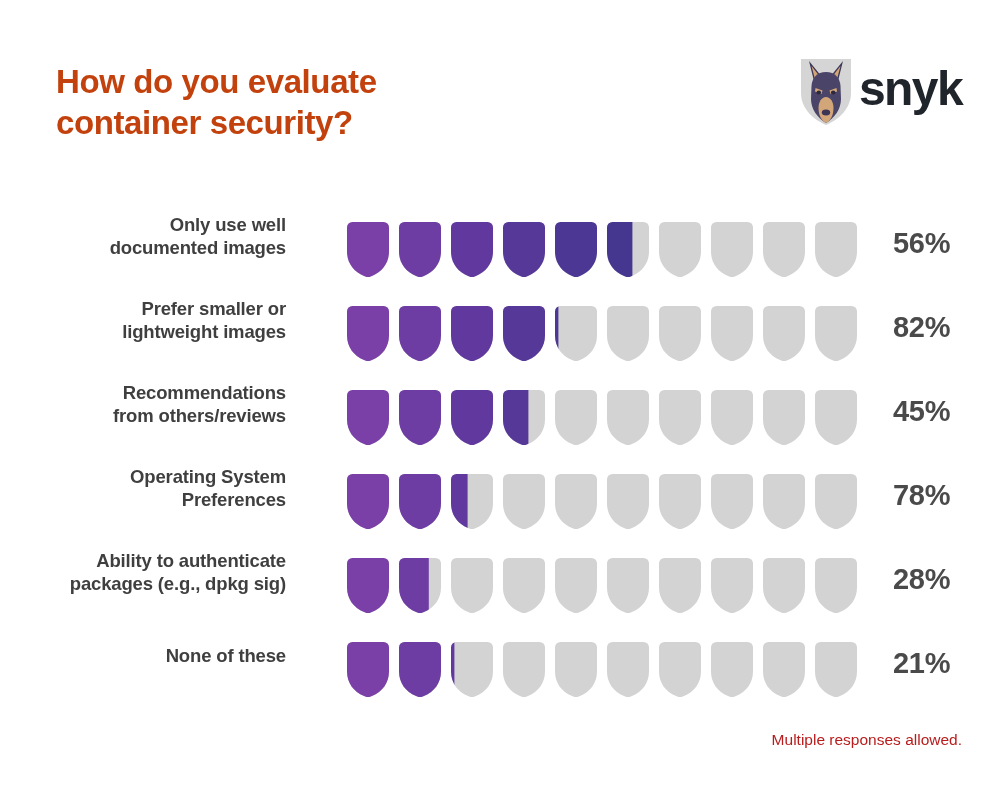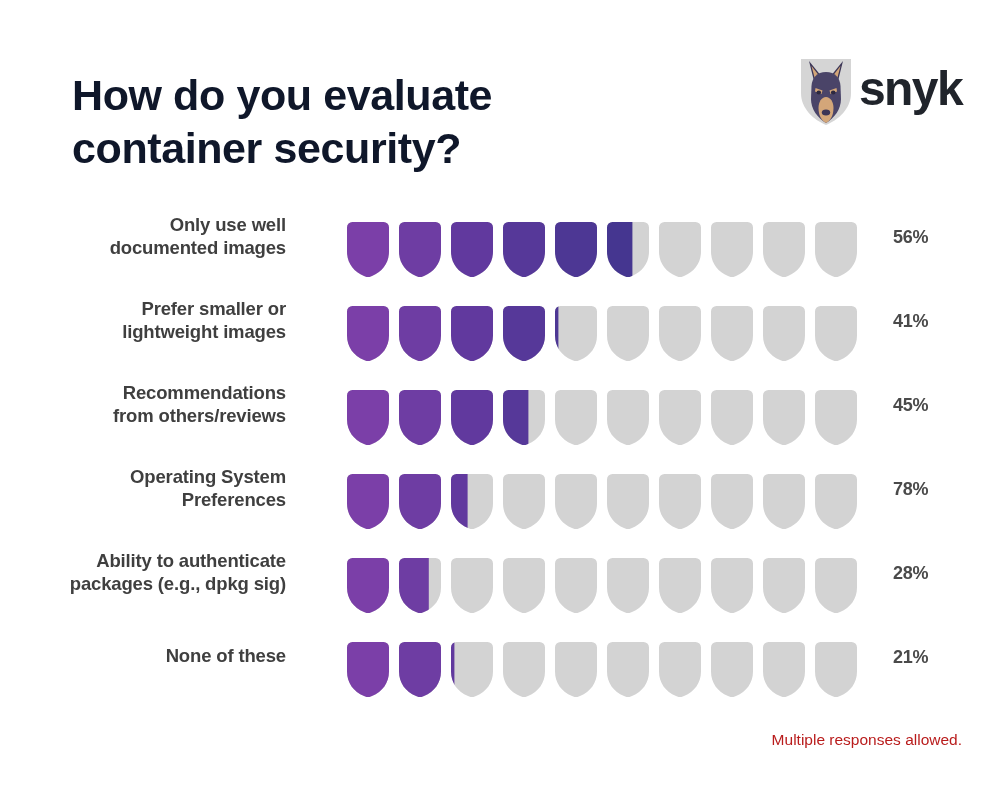--- a/index.html
+++ b/index.html
@@ -26,27 +26,27 @@
 
   
   .header {
     position: absolute;
     left: 0; top: 0;
     width: 1000px;
     height: 190px;
   }
   .title {
     position: absolute;
-    left: 72px;
+    left: 56px;
     top: 40px;
     width: 600px;
-    font-size: 43px;
+    font-size: 33px;
     line-height: 1.24;
     font-weight: bold;
-    color: #0f172a;
+    color: #c2410c;
     letter-spacing: -0.4px;
   }
   .title-line { display: block; }
 
   
   .logo {
     position: absolute;
     right: 38px;
     top: 55px;
     display: flex;
@@ -104,21 +104,21 @@
     position: relative;
     width: 44px;
     height: 56px;
   }
   .shield svg { display: block; width: 44px; height: 56px; }
 
   .pct {
     position: absolute;
     left: 893px;
     top: 14px;
-    font-size: 18px;
+    font-size: 29px;
     font-weight: bold;
     color: #4a4a4a;
     letter-spacing: -0.3px;
     white-space: nowrap;
   }
 
   
   .footnote {
     position: absolute;
     right: 38px;
@@ -428,21 +428,21 @@
                 <clipPath id="clip-r1-i9">
                   <path d="M6.5 1 H37.5 A5.5 5.5 0 0 1 43 6.5 V30.5 C43 42 36.5 50.5 26 55 A8 8 0 0 1 18 55 C7.5 50.5 1 42 1 30.5 V6.5 A5.5 5.5 0 0 1 6.5 1 Z"></path>
                 </clipPath>
               </defs>
               <g clip-path="url(#clip-r1-i9)">
                 <rect x="0" y="0" width="44" height="56" fill="#d3d3d3"></rect>
               </g>
             </svg>
           </div>
         </div>
-        <div class="pct">41%</div>
+        <div class="pct">82%</div>
       </div>
       <div class="row">
         <div class="row-label two-line">
           <span style="display: block;">Recommendations</span>
           <span style="display: block;">from others/reviews</span>
         </div>
         <div class="shields">
           <div class="shield">
             <svg viewBox="0 0 44 56">
               <defs>

